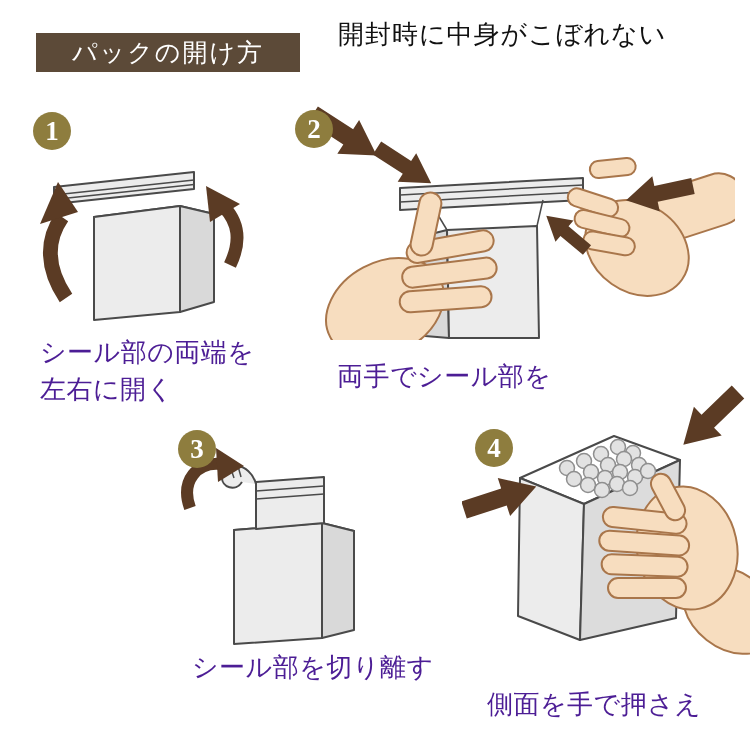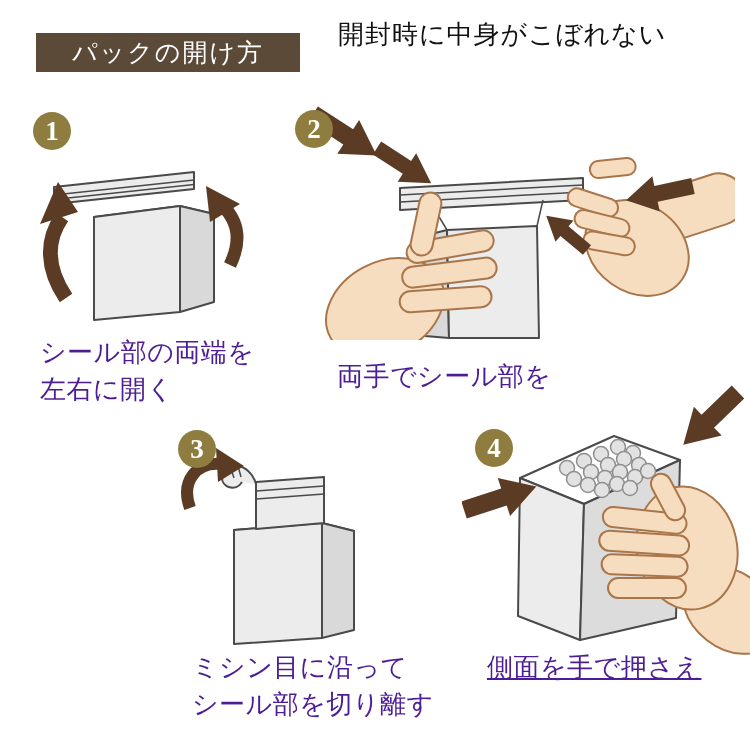--- a/index.html
+++ b/index.html
@@ -133,21 +133,20 @@
     <path d="M18,88 C8,60 26,42 48,44" stroke="#5b3b24" stroke-width="12" fill="none"></path>
     <polygon points="44,28 46,62 72,46"></polygon>
   </g>
 </svg>
 
 <div class="abs step-num" style="left:178px; top:430px;">
   <span>3</span>
 </div>
 
 <div class="abs caption" style="left:192px; top:649px;">
-  <div>ミシン目に沿って</div>
   <div>シール部を切り離す</div>
 </div>
 
 <svg class="abs" style="left:462px; top:378px;" width="288" height="288" viewBox="0 0 288 288">
   <defs>
     <path id="ba4" d="M0,-9 L42,-9 L42,-20 L76,0 L42,20 L42,9 L0,9 Z"></path>
   </defs>
   <g stroke="#4a4a4a" stroke-width="2" stroke-linejoin="round">
     <polygon points="58,100 152,58 218,82 122,126" fill="#ffffff"></polygon>
     <polygon points="58,100 122,126 118,262 56,238" fill="#ececec"></polygon>
@@ -185,15 +184,15 @@
   <g fill="#5b3b24">
     <use href="#ba4" transform="translate(276,14) rotate(136)"></use>
     <use href="#ba4" transform="translate(2,132) rotate(-18)"></use>
   </g>
 </svg>
 
 <div class="abs step-num" style="left:475px; top:429px;">
   <span>4</span>
 </div>
 
-<div class="abs caption" style="left:487px; top:649px;text-decoration:underline;">
+<div class="abs caption" style="left:487px; top:686px;">
   <div>側面を手で押さえ</div>
 </div>
 
 </body></html>

